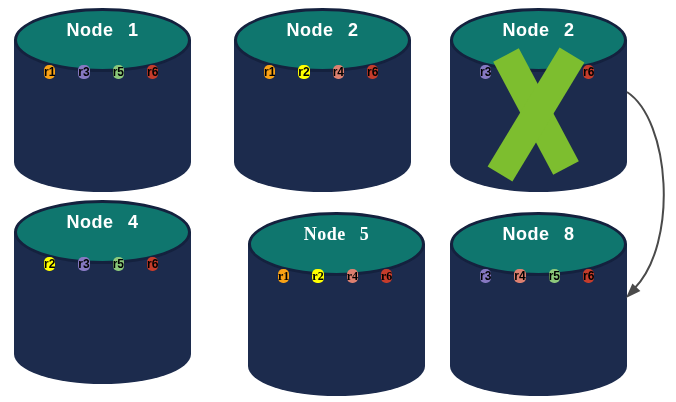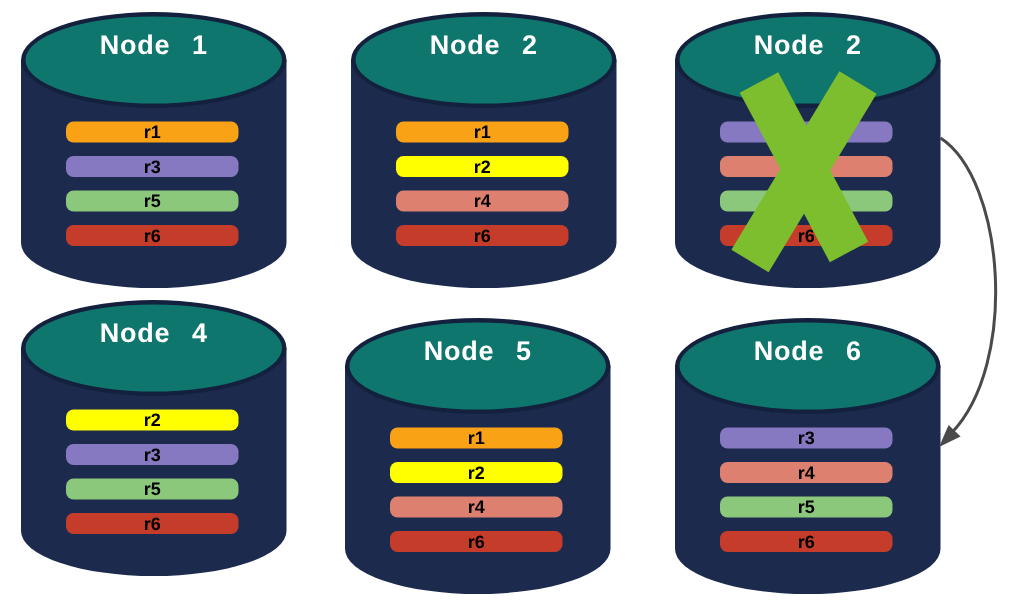--- a/index.html
+++ b/index.html
@@ -25,23 +25,22 @@
     display:flex; justify-content:center; align-items:flex-start;
   }
   .node-title {
     margin-top:9px;
     color:#ffffff; font-size:18px; font-weight:bold;
     word-spacing:9px; letter-spacing:0.5px;
     white-space:pre;
   }
   .bars {
     position:absolute; left:30px; width:115px; top:57px;
-    display:flex; flex-direction:column; gap:9px;
+    display:flex; flex-direction:row; gap:23px;
     z-index:3;
-    margin-top:16px;
   }
   .bar {
     height:14px; border-radius:5px;
     display:flex; align-items:center; justify-content:center;
   }
   .bar span {
     color:#000000; font-size:12px; font-weight:bold; line-height:14px;
   }
   .overlay {
     position:absolute; left:0; top:0; z-index:10; pointer-events:none;
@@ -127,21 +126,21 @@
       </div>
     <div class="bar" style="background: rgb(140, 200, 123);">
         <span>r5</span>
       </div>
     <div class="bar" style="background: rgb(197, 60, 43);">
         <span>r6</span>
       </div>
   </div>
 </div>
 
-<div class="node" style="left:230px; top:212px;">
+<div class="node" style="left:248px; top:212px;font-family:Liberation Serif, serif;">
   <div class="cyl-body"></div>
   <div class="cyl-top">
     <span class="node-title">Node 5</span>
   </div>
   <div class="bars">
     <div class="bar" style="background: rgb(249, 162, 21);">
         <span>r1</span>
       </div>
     <div class="bar" style="background: rgb(255, 255, 0);">
         <span>r2</span>
@@ -151,21 +150,21 @@
       </div>
     <div class="bar" style="background: rgb(197, 60, 43);">
         <span>r6</span>
       </div>
   </div>
 </div>
 
 <div class="node" style="left:450px; top:212px;">
   <div class="cyl-body"></div>
   <div class="cyl-top">
-    <span class="node-title">Node 6</span>
+    <span class="node-title">Node 8</span>
   </div>
   <div class="bars">
     <div class="bar" style="background: rgb(134, 120, 193);">
         <span>r3</span>
       </div>
     <div class="bar" style="background: rgb(221, 128, 112);">
         <span>r4</span>
       </div>
     <div class="bar" style="background: rgb(140, 200, 123);">
         <span>r5</span>

